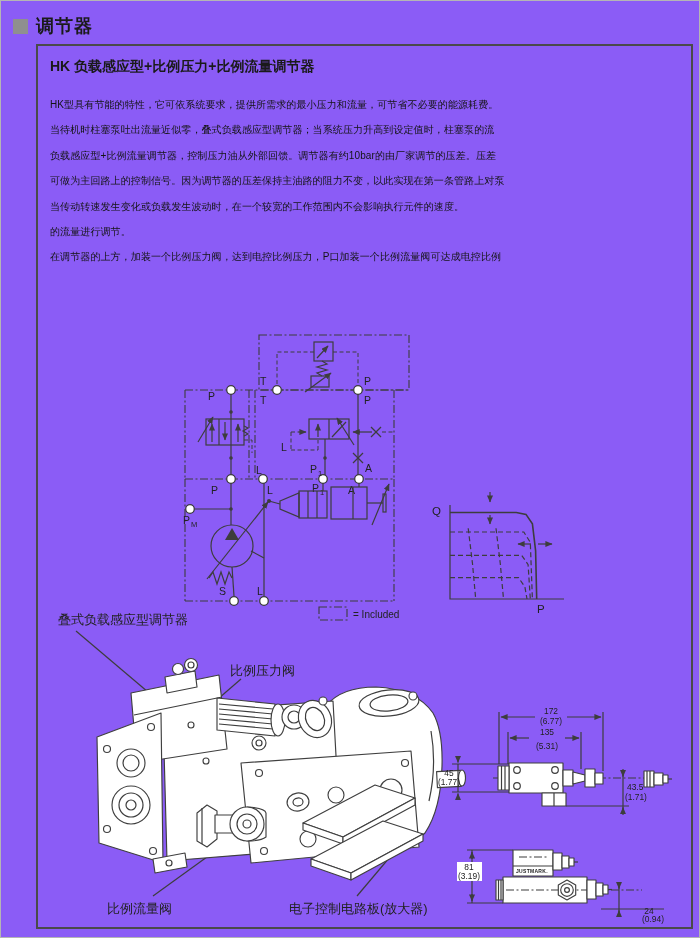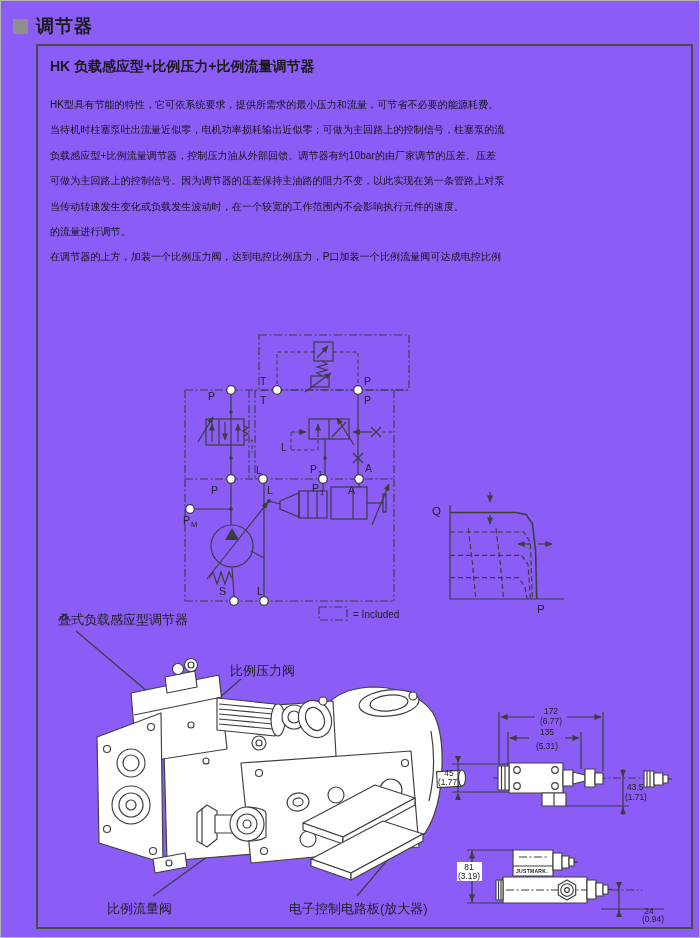--- a/index.html
+++ b/index.html
@@ -37,21 +37,21 @@
   <div class="hdr">
     <div class="sq"></div>
     <div class="t">调节器</div>
   </div>
 
   <div class="box"></div>
 
   <div class="title">HK 负载感应型+比例压力+比例流量调节器</div>
   <div class="bodytext">
       <div>HK型具有节能的特性，它可依系统要求，提供所需求的最小压力和流量，可节省不必要的能源耗费。</div>
-      <div>当待机时柱塞泵吐出流量近似零，电机功率损耗输出近似零；可做为主回路上的控制信号，柱塞泵的流</div>
+      <div>当待机时柱塞泵吐出流量近似零，叠式负载感应型调节器；当系统压力升高到设定值时，柱塞泵的流</div>
       <div>负载感应型+比例流量调节器，控制压力油从外部回馈。调节器有约10bar的由厂家调节的压差。压差</div>
       <div>可做为主回路上的控制信号。因为调节器的压差保持主油路的阻力不变，以此实现在第一条管路上对泵</div>
       <div>当传动转速发生变化或负载发生波动时，在一个较宽的工作范围内不会影响执行元件的速度。</div>
       <div>的流量进行调节。</div>
       <div>在调节器的上方，加装一个比例压力阀，达到电控比例压力，P口加装一个比例流量阀可达成电控比例</div>
     </div>
 
   <svg style="left:180px;top:328px" width="250" height="296" viewBox="180 328 250 296">
     <defs>
       <marker id="ah" markerWidth="8" markerHeight="8" refX="5.5" refY="2.5" orient="auto">

